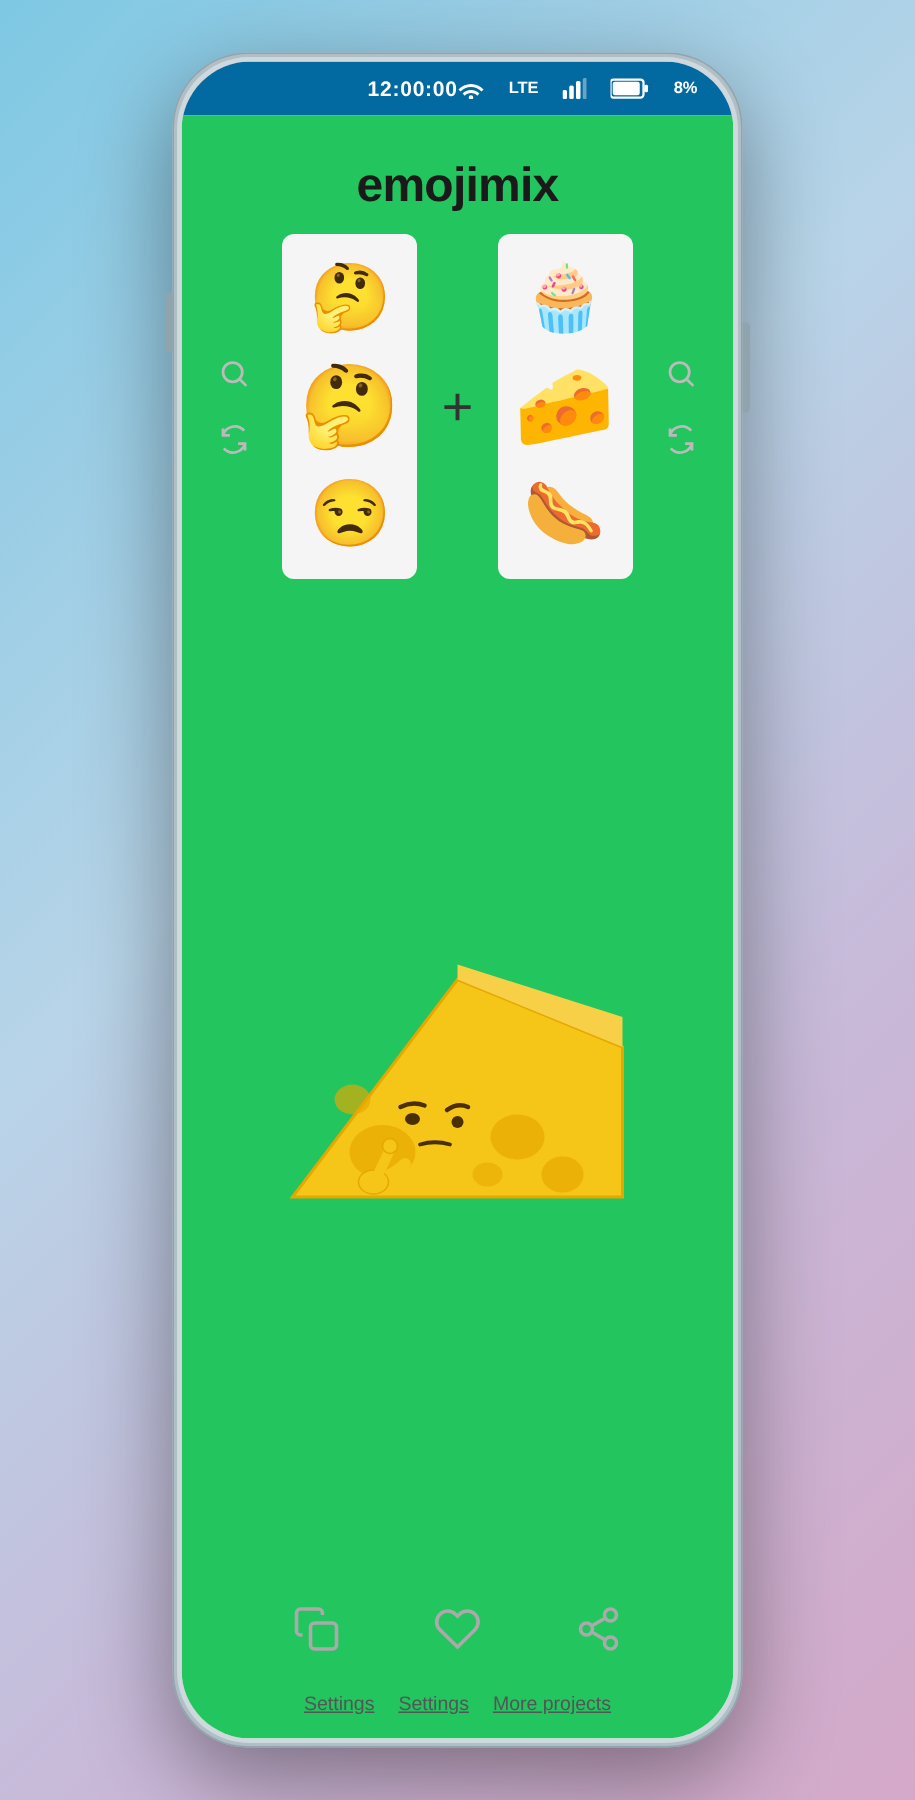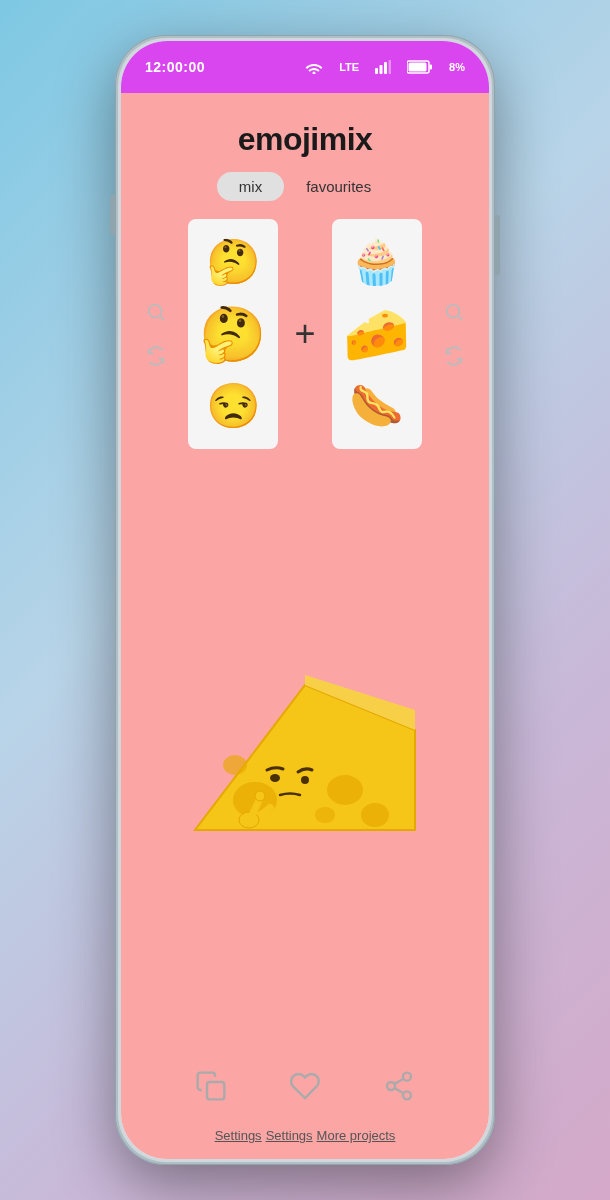--- a/index.html
+++ b/index.html
@@ -60,25 +60,25 @@
       height: 100%;
       background: white;
       border-radius: 46px;
       overflow: hidden;
       display: flex;
       flex-direction: column;
     }
 
     
     .status-bar {
-      background: #d946ef;
-      height: 52px;
-      display: flex;
-      align-items: center;
-      justify-content: space-between;
+      background: #0369a1;
+      height: 36px;
+      display: flex;
+      align-items: center;
+      justify-content: flex-end;
       padding: 0 24px;
       flex-shrink: 0;
     }
 
     .status-time {
       color: white;
       font-size: 14px;
       font-weight: 600;
       letter-spacing: 0.5px;
     }
@@ -91,21 +91,21 @@
 
     .status-icons span {
       color: white;
       font-size: 11px;
       font-weight: 600;
     }
 
     
     .app-content {
       flex: 1;
-      background: #fca5a5;
+      background: #22c55e;
       display: flex;
       flex-direction: column;
       align-items: center;
       overflow: hidden;
       position: relative;
     }
 
     .app-title {
       font-size: 32px;
       font-weight: 900;
@@ -246,21 +246,21 @@
     .action-icon svg {
       width: 32px;
       height: 32px;
       stroke: #aaa;
       fill: none;
       stroke-width: 1.8;
     }
 
     .footer-links {
       display: flex;
-      gap: 4px;
+      gap: 16px;
       align-items: center;
     }
 
     .footer-link {
       font-size: 13px;
       color: #555;
       text-decoration: underline;
       cursor: pointer;
     }
 
@@ -311,24 +311,20 @@
             <rect x="1.5" y="2.5" width="18" height="9" rx="1.5" fill="white"></rect>
           </svg>
           <span>8%</span>
         </div>
       </div>
 
       <div class="app-content">
 
         <h1 class="app-title">emojimix</h1>
 
-        <div class="tab-bar">
-          <div class="tab-item active">mix</div>
-          <div class="tab-item">favourites</div>
-        </div>
 
         <div class="mixer-section">
 
           <div class="slot-controls-left">
             <div class="control-icon">
               <svg class="search-svg" viewBox="0 0 24 24" fill="none" stroke="#bbb" stroke-width="2">
                 <circle cx="11" cy="11" r="7"></circle>
                 <line x1="16.5" y1="16.5" x2="21" y2="21"></line>
               </svg>
             </div>

